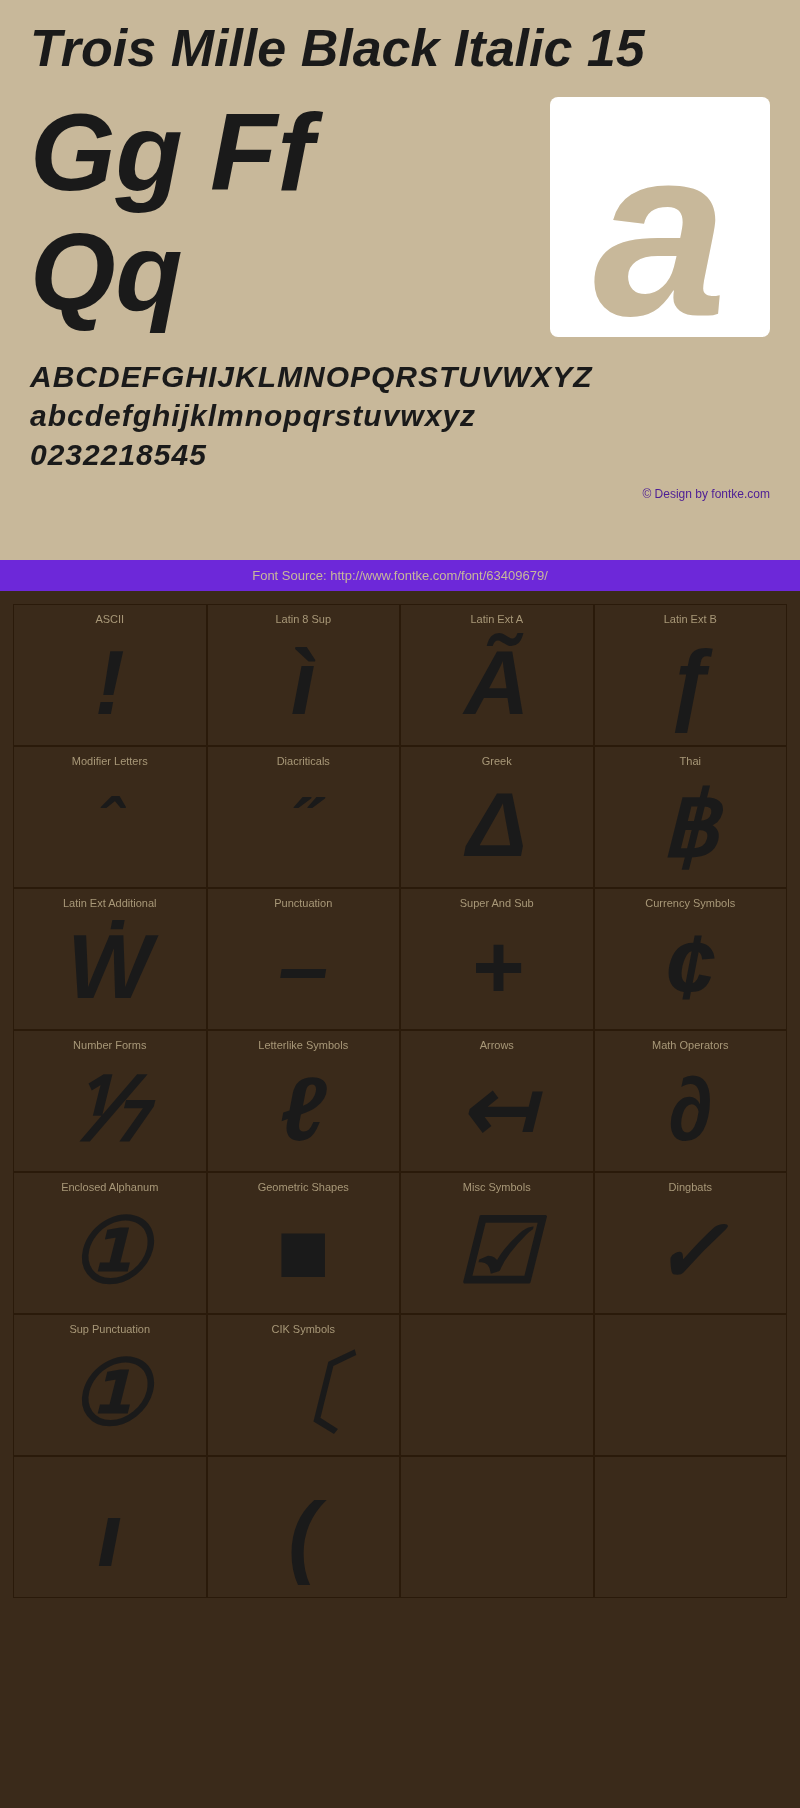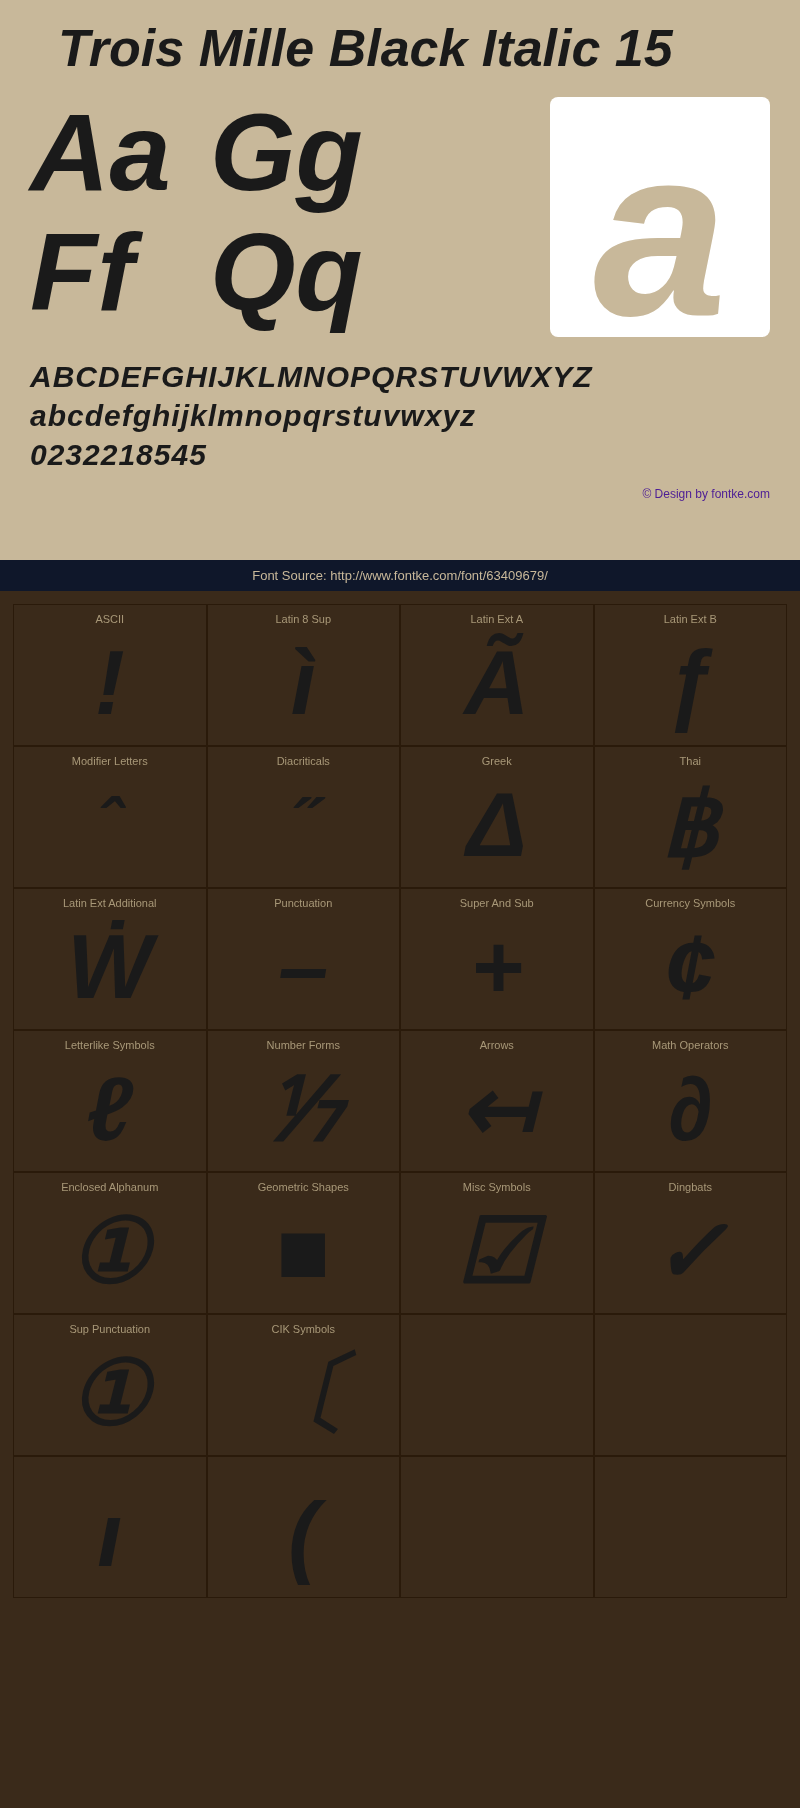--- a/index.html
+++ b/index.html
@@ -13,21 +13,20 @@
     }
 
     .font-title {
       font-family: Arial Black, sans-serif;
       font-size: 52px;
       font-weight: 900;
       font-style: italic;
       color: #1a1a1a;
       line-height: 1.1;
       margin-bottom: 20px;
-      margin-left: 28px;
     }
 
     .preview-grid {
       display: flex;
       gap: 0;
       margin-bottom: 10px;
     }
 
     .preview-large {
       display: flex;
@@ -82,21 +81,21 @@
     }
 
     .design-credit {
       text-align: right;
       font-size: 12px;
       color: #4c1d95;
       padding: 8px 0 4px 0;
     }
 
     .font-source {
-      background: #0f172a;
+      background: #6d28d9;
       color: #c8b89a;
       text-align: center;
       font-size: 13px;
       padding: 8px;
     }
 
     .glyphs-section {
       background: #3a2a1a;
       padding: 13px;
     }
@@ -141,21 +140,20 @@
     .glyph-char.medium { font-size: 70px; }
   </style>
 </head>
 <body>
 
 <div class="header-section">
   <div class="font-title">Trois Mille Black Italic 15</div>
 
   <div class="preview-grid">
     <div class="preview-large">
-      <span class="preview-char">Aa</span>
       <span class="preview-char">Gg</span>
       <span class="preview-char">Ff</span>
       <span class="preview-char">Qq</span>
     </div>
     <div class="preview-big-right">
       <span class="preview-big-char">a</span>
     </div>
   </div>
 
   <div class="alphabet-section">
@@ -217,28 +215,28 @@
     <div class="glyph-cell">
       <div class="glyph-label">Super And Sub</div>
       <div class="glyph-char large">+</div>
     </div>
     <div class="glyph-cell">
       <div class="glyph-label">Currency Symbols</div>
       <div class="glyph-char large">¢</div>
     </div>
 
     <div class="glyph-cell">
+      <div class="glyph-label">Number Forms</div>
+      <div class="glyph-char large">⅐</div>
+    </div>
+    <div class="glyph-cell">
       <div class="glyph-label">Letterlike Symbols</div>
       <div class="glyph-char large">ℓ</div>
     </div>
     <div class="glyph-cell">
-      <div class="glyph-label">Number Forms</div>
-      <div class="glyph-char large">⅐</div>
-    </div>
-    <div class="glyph-cell">
       <div class="glyph-label">Arrows</div>
       <div class="glyph-char large">↤</div>
     </div>
     <div class="glyph-cell">
       <div class="glyph-label">Math Operators</div>
       <div class="glyph-char large">∂</div>
     </div>
 
     <div class="glyph-cell">
       <div class="glyph-label">Enclosed Alphanum</div>

